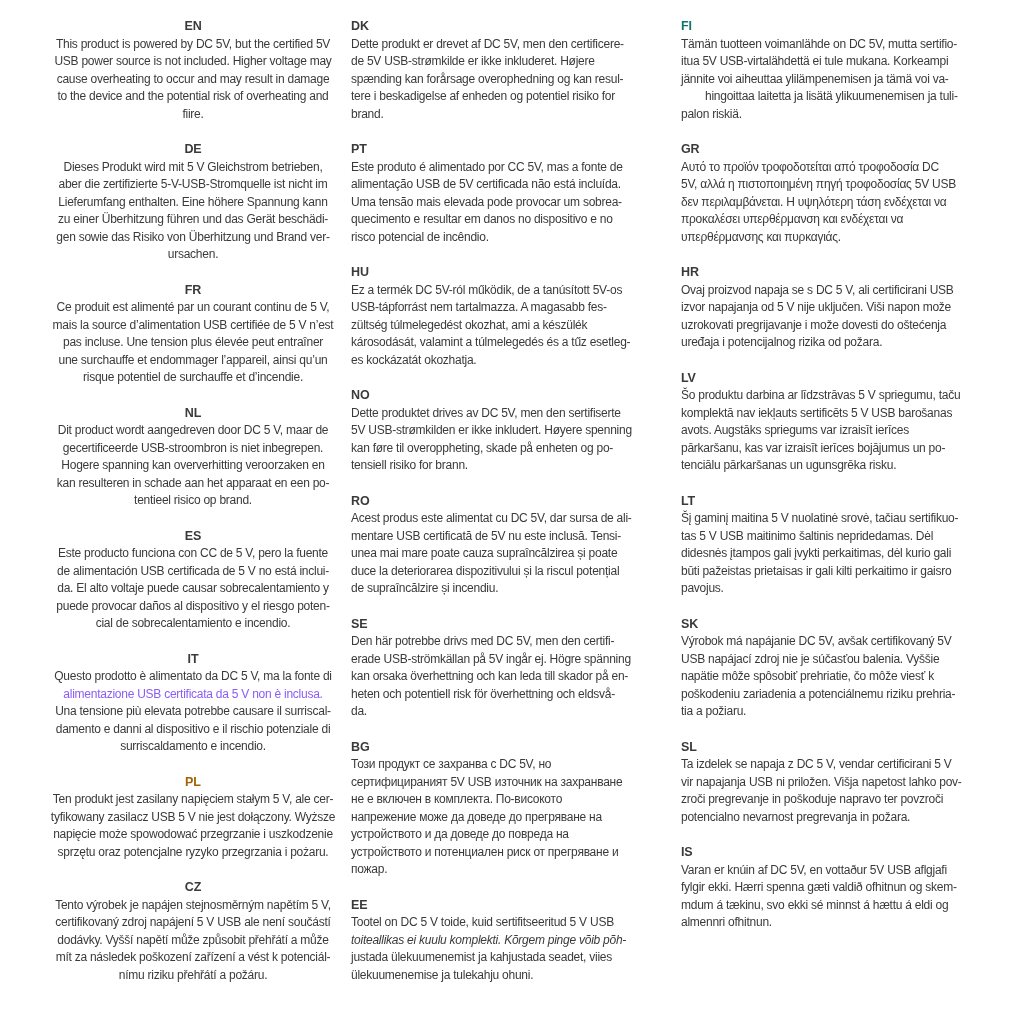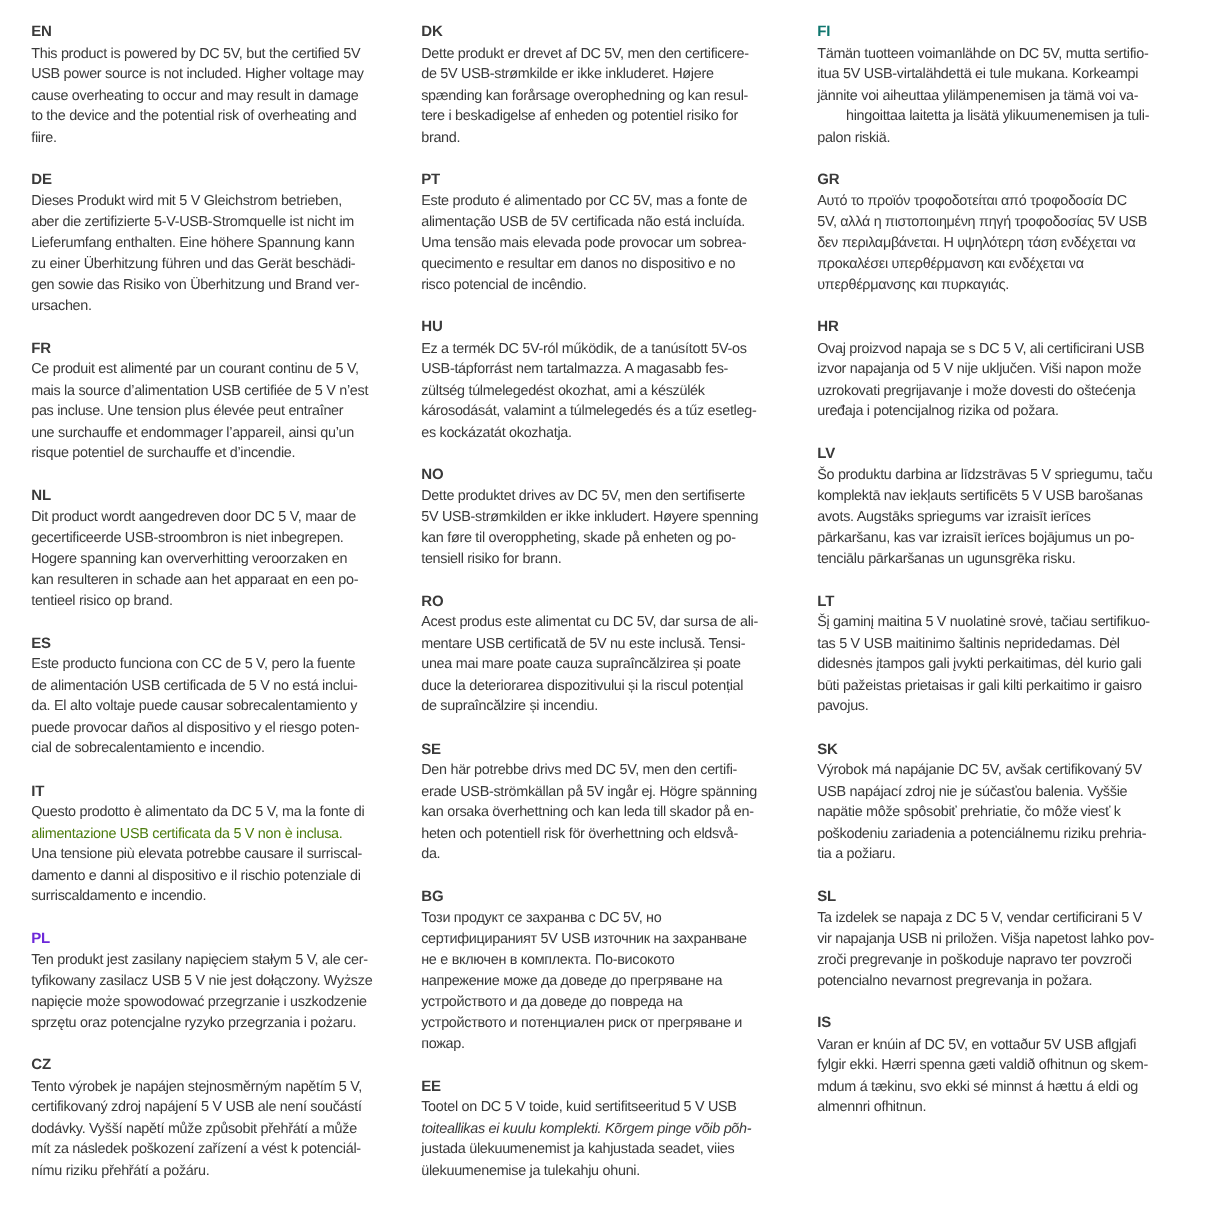--- a/index.html
+++ b/index.html
@@ -15,21 +15,21 @@
     position: relative;
     width: 1024px;
     height: 1024px;
     background: #ffffff;
   }
   .col {
     position: absolute;
     top: 18px;
     width: 334px;
   }
-  .col-1 { left: 26px; }
+  .col-1 { left: 26px; text-align: center; }
   .col-2 { left: 351px; }
   .col-3 { left: 681px; }
   .lang-section {
     margin: 0 0 18px 0;
   }
   .lang-code {
     margin: 0;
     padding: 0;
     font-size: 12.5px;
     font-weight: bold;
@@ -99,28 +99,28 @@
           <div class="line" style="color: rgb(58, 58, 58);">de alimentación USB certificada de 5 V no está inclui-</div>
           <div class="line" style="color: rgb(58, 58, 58);">da. El alto voltaje puede causar sobrecalentamiento y</div>
           <div class="line" style="color: rgb(58, 58, 58);">puede provocar daños al dispositivo y el riesgo poten-</div>
           <div class="line" style="color: rgb(58, 58, 58);">cial de sobrecalentamiento e incendio.</div>
         </div>
       </section>
       <section class="lang-section">
         <h2 class="lang-code" style="color: rgb(58, 58, 58);">IT</h2>
         <div class="lang-text">
           <div class="line" style="color: rgb(58, 58, 58);">Questo prodotto è alimentato da DC 5 V, ma la fonte di</div>
-          <div class="line" style="color: #4d7c0f;">alimentazione USB certificata da 5 V non è inclusa.</div>
+          <div class="line" style="color: #8b5cf6;">alimentazione USB certificata da 5 V non è inclusa.</div>
           <div class="line" style="color: rgb(58, 58, 58);">Una tensione più elevata potrebbe causare il surriscal-</div>
           <div class="line" style="color: rgb(58, 58, 58);">damento e danni al dispositivo e il rischio potenziale di</div>
           <div class="line" style="color: rgb(58, 58, 58);">surriscaldamento e incendio.</div>
         </div>
       </section>
       <section class="lang-section">
-        <h2 class="lang-code" style="color: #6d28d9;">PL</h2>
+        <h2 class="lang-code" style="color: #a16207;">PL</h2>
         <div class="lang-text">
           <div class="line" style="color: rgb(58, 58, 58);">Ten produkt jest zasilany napięciem stałym 5 V, ale cer-</div>
           <div class="line" style="color: rgb(58, 58, 58);">tyfikowany zasilacz USB 5 V nie jest dołączony. Wyższe</div>
           <div class="line" style="color: rgb(58, 58, 58);">napięcie może spowodować przegrzanie i uszkodzenie</div>
           <div class="line" style="color: rgb(58, 58, 58);">sprzętu oraz potencjalne ryzyko przegrzania i pożaru.</div>
         </div>
       </section>
       <section class="lang-section">
         <h2 class="lang-code" style="color: rgb(58, 58, 58);">CZ</h2>
         <div class="lang-text">

